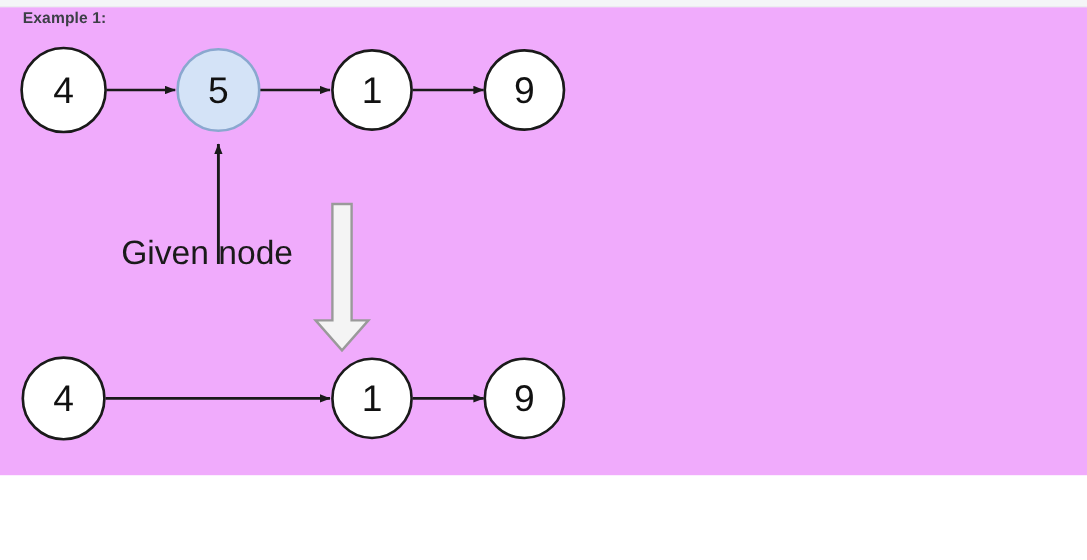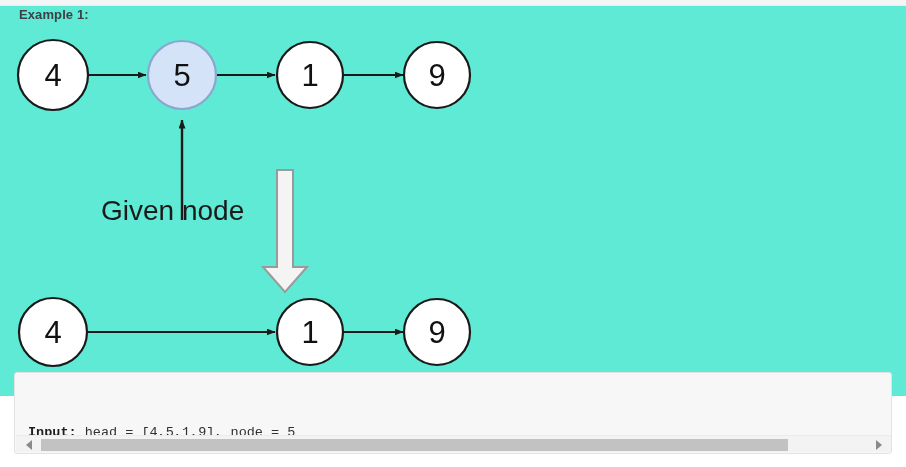--- a/index.html
+++ b/index.html
@@ -11,21 +11,21 @@
     width: 906px;
     height: 467px;
     overflow: hidden;
     font-family: "Liberation Sans", sans-serif;
     position: relative;
   }
   #page {
     position: relative;
     width: 906px;
     height: 396px;
-    background: #5eead4;
+    background: #f0abfc;
   }
   .top-divider {
     position: absolute;
     top: 0;
     left: 0;
     width: 906px;
     height: 5px;
     background: #f4f5f7;
     border-bottom: 1px solid #ececef;
   }
@@ -175,27 +175,14 @@
         <g>
           <circle cx="437" cy="308" r="33" fill="#ffffff" stroke="#1a1a1a" stroke-width="2.2"></circle>
           <text x="437" y="308" text-anchor="middle" dominant-baseline="central" font-family="Liberation Sans, sans-serif" font-size="31" fill="#111111">9</text>
         </g>
       </g>
 
       <text x="101" y="196" font-family="Liberation Sans, sans-serif" font-size="28" fill="#1a1a1a">Given node</text>
     </svg>
   </div>
 
-  <div class="code-block">
-    <div class="code-lines">
-      <div class="code-line"><span class="kw">Input:</span><span> head = [4,5,1,9], node = 5</span></div>
-      
-      
-    </div>
-
-    <div class="scroll-track">
-      <div class="scroll-arrow left"></div>
-      <div class="scroll-thumb"></div>
-      <div class="scroll-arrow right"></div>
-    </div>
-  </div>
 
 </div>
 
 </body></html>

